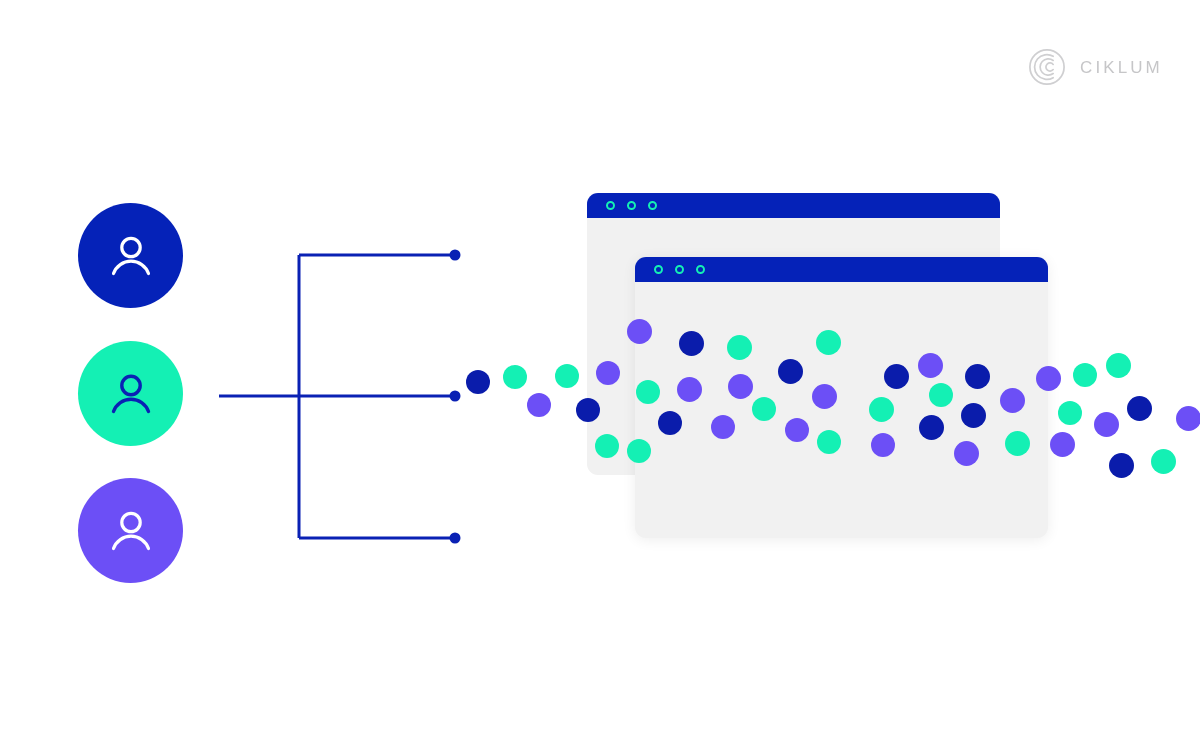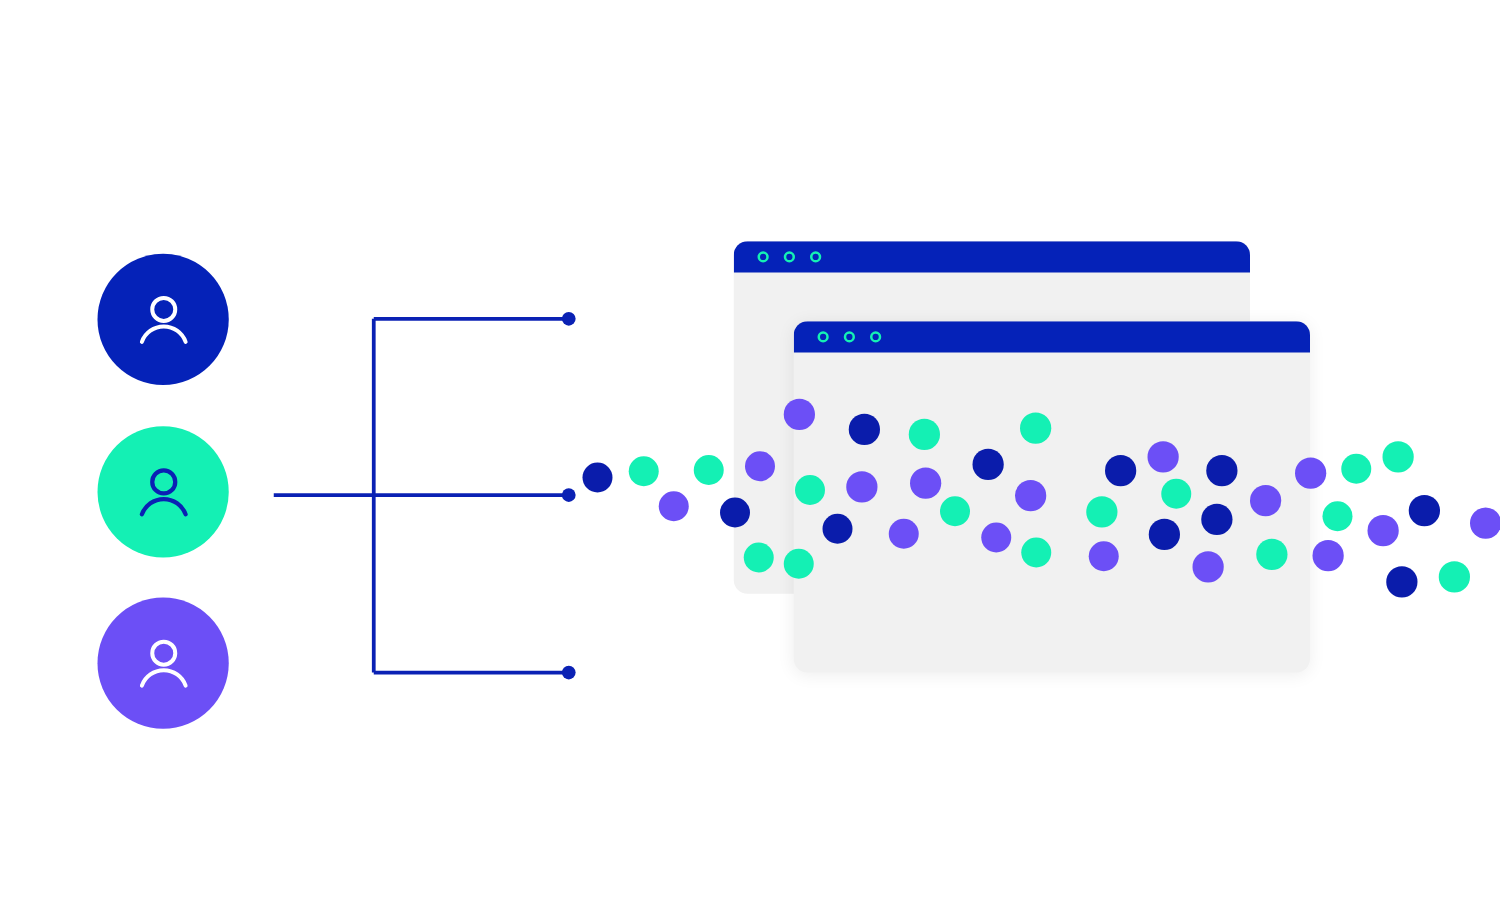--- a/index.html
+++ b/index.html
@@ -93,20 +93,31 @@
     width: 1200px; height: 732px;
     pointer-events: none;
   }
   .cdot { position: absolute; border-radius: 50%; }
 </style>
 </head>
 <body>
 
 <div id="stage">
 
+  <div id="brand">
+    <span class="mark">
+      <svg viewBox="0 0 40 40" width="38" height="38" aria-hidden="true">
+        <circle cx="20" cy="20" r="18" fill="none" stroke="#cfcfd1" stroke-width="1.8"></circle>
+        <path d="M26.5 8.8 A13 13 0 1 0 26.5 31.2" fill="none" stroke="#cfcfd1" stroke-width="1.8" stroke-linecap="round"></path>
+        <path d="M26.5 13.1 A8.6 8.6 0 1 0 26.5 26.9" fill="none" stroke="#cfcfd1" stroke-width="1.8" stroke-linecap="round"></path>
+        <path d="M26.5 17.3 A4.3 4.3 0 1 0 26.5 22.7" fill="none" stroke="#cfcfd1" stroke-width="1.8" stroke-linecap="round"></path>
+      </svg>
+    </span>
+    <span class="wordmark">CIKLUM</span>
+  </div>
 
   <div class="avatar" id="avatar-0" style="left: 78px; top: 203px; background: rgb(5, 34, 184);">
     <svg viewBox="0 0 56 56" aria-hidden="true">
       <circle cx="28" cy="19.5" r="9.2" fill="none" stroke="#ffffff" stroke-width="3.2"></circle>
       <path d="M10.5 45.5 A18.6 18.6 0 0 1 45.5 45.5" fill="none" stroke="#ffffff" stroke-width="3.2" stroke-linecap="round"></path>
     </svg>
   </div>
 
   <div class="avatar" id="avatar-1" style="left: 78px; top: 341px; background: rgb(20, 240, 180);">
     <svg viewBox="0 0 56 56" aria-hidden="true">

